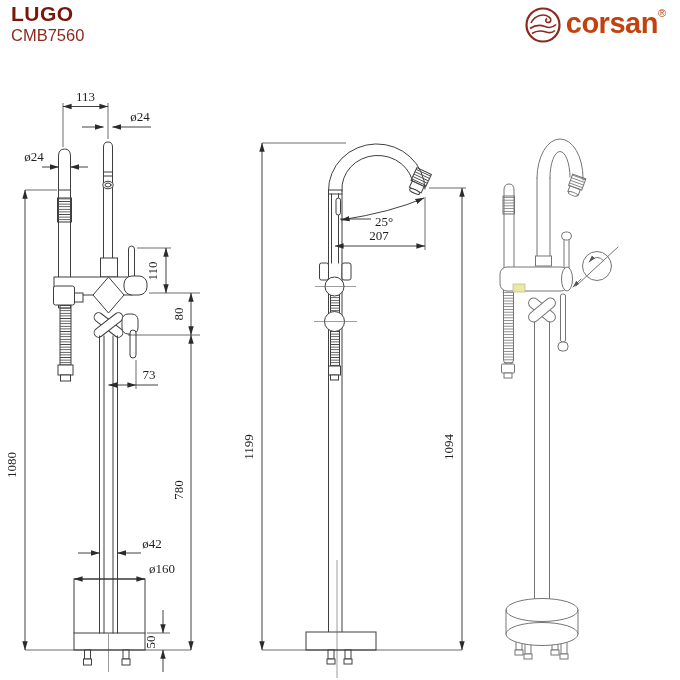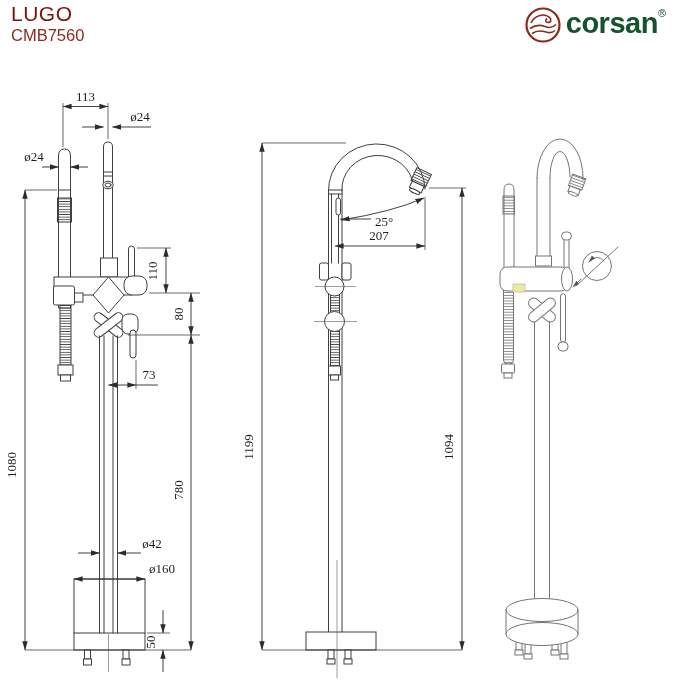--- a/index.html
+++ b/index.html
@@ -1,22 +1,22 @@
 <!DOCTYPE html>
 <html><head>
 <meta charset="utf-8">
 <style>
   html,body{margin:0;padding:0;background:#fff;}
   #sheet{position:relative;width:680px;height:680px;background:#ffffff;overflow:hidden;
          font-family:"Liberation Sans",sans-serif;}
   #hdr{position:absolute;left:0;top:0;width:680px;height:60px;}
   #title-block{position:absolute;left:11px;top:2px;line-height:1.15;}
-  #product-name{font-size:21px;font-weight:normal;letter-spacing:.5px;color:#7A150C;}
+  #product-name{font-size:21px;font-weight:bold;letter-spacing:.5px;color:#7A150C;}
   #product-code{font-size:16.5px;color:#8E2A1D;text-align:right;}
-  #brand{position:absolute;right:14px;top:5px;display:flex;align-items:flex-start;color:#14532d;}
+  #brand{position:absolute;right:14px;top:5px;display:flex;align-items:flex-start;color:#c2410c;}
   #brand-name{font-size:29px;font-weight:600;letter-spacing:-.5px;line-height:36px;}
   #brand-reg{font-size:11px;line-height:14px;margin-top:1px;}
   #brand-mark{margin-right:4px;}
   svg text{font-family:"Liberation Serif",serif;font-size:13px;fill:#1e1e1e;}
   .ln{stroke:#3f3f3f;stroke-width:1;fill:none;stroke-linecap:square;}
   .lnF{stroke:#3f3f3f;stroke-width:1;fill:#fff;}
   .lnH{stroke:#3f3f3f;stroke-width:1;fill:url(#coil);}
   .rv{stroke:#757575;stroke-width:1;fill:none;stroke-linecap:round;}
   .rvF{stroke:#757575;stroke-width:1;fill:#fff;}
   .rvH{stroke:#757575;stroke-width:1;fill:url(#coilL);}

